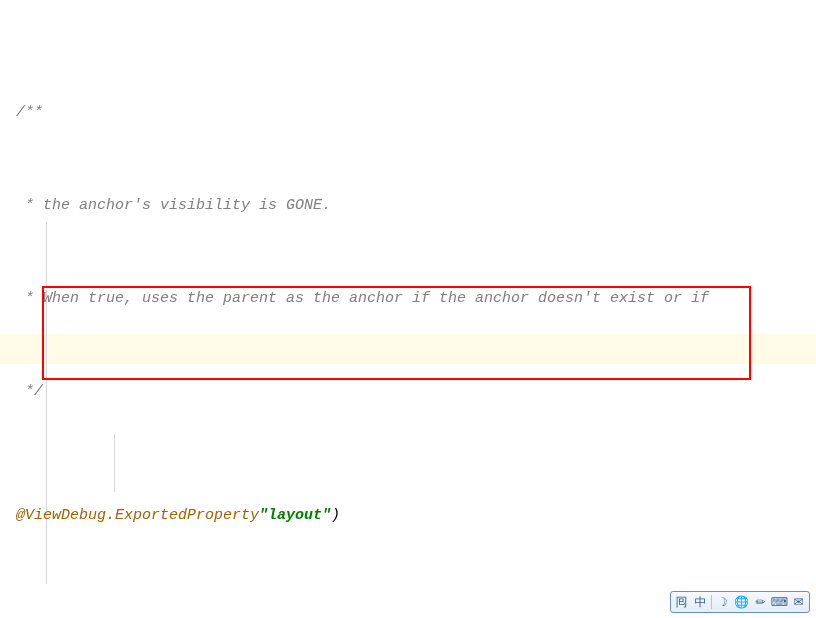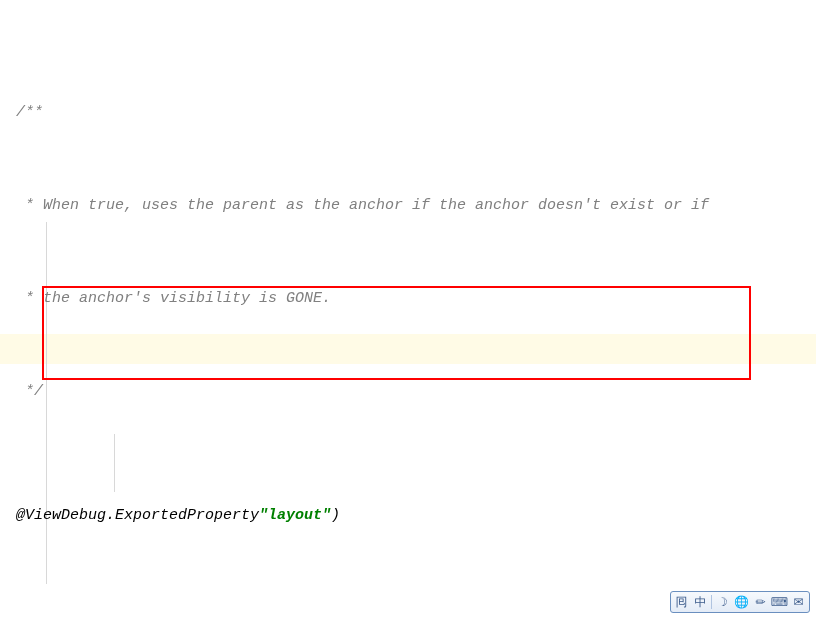--- a/index.html
+++ b/index.html
@@ -22,21 +22,21 @@
     position: relative;
   }
   .line {
     position: relative;
     padding-left: 16px;
     height: 31px;
     display: flex;
     align-items: center;
   }
   .comment   { color: #808080; }
-  .annot     { color: #000000; }
+  .annot     { color: #a16207; }
   .str       { color: #008000; font-weight: bold; }
   .paren     { color: #000000; }
   .redbox {
     position: absolute;
     border: 2px solid #ff0000;
     left: 42px;
     top: 286px;
     width: 705px;
     height: 90px;
     pointer-events: none;
@@ -101,22 +101,22 @@
 </head>
 <body>
 
 <div class="highlight-row"></div>
 <div class="guide g1"></div>
 <div class="guide g2"></div>
 
 <div class="code-area">
 
   <div class="line"><span class="comment">/**</span></div>
+  <div class="line"><span class="comment"> * the anchor's visibility is GONE.</span></div>
   <div class="line"><span class="comment"> * When true, uses the parent as the anchor if the anchor doesn't exist or if</span></div>
-  <div class="line"><span class="comment"> * the anchor's visibility is GONE.</span></div>
   <div class="line"><span class="comment"> */</span></div>
 
   <div class="line">
     <span class="annot">@ViewDebug.ExportedProperty</span><span class="str">"layout"</span><span class="paren">)</span>
   </div>
 
   
 
   
 

